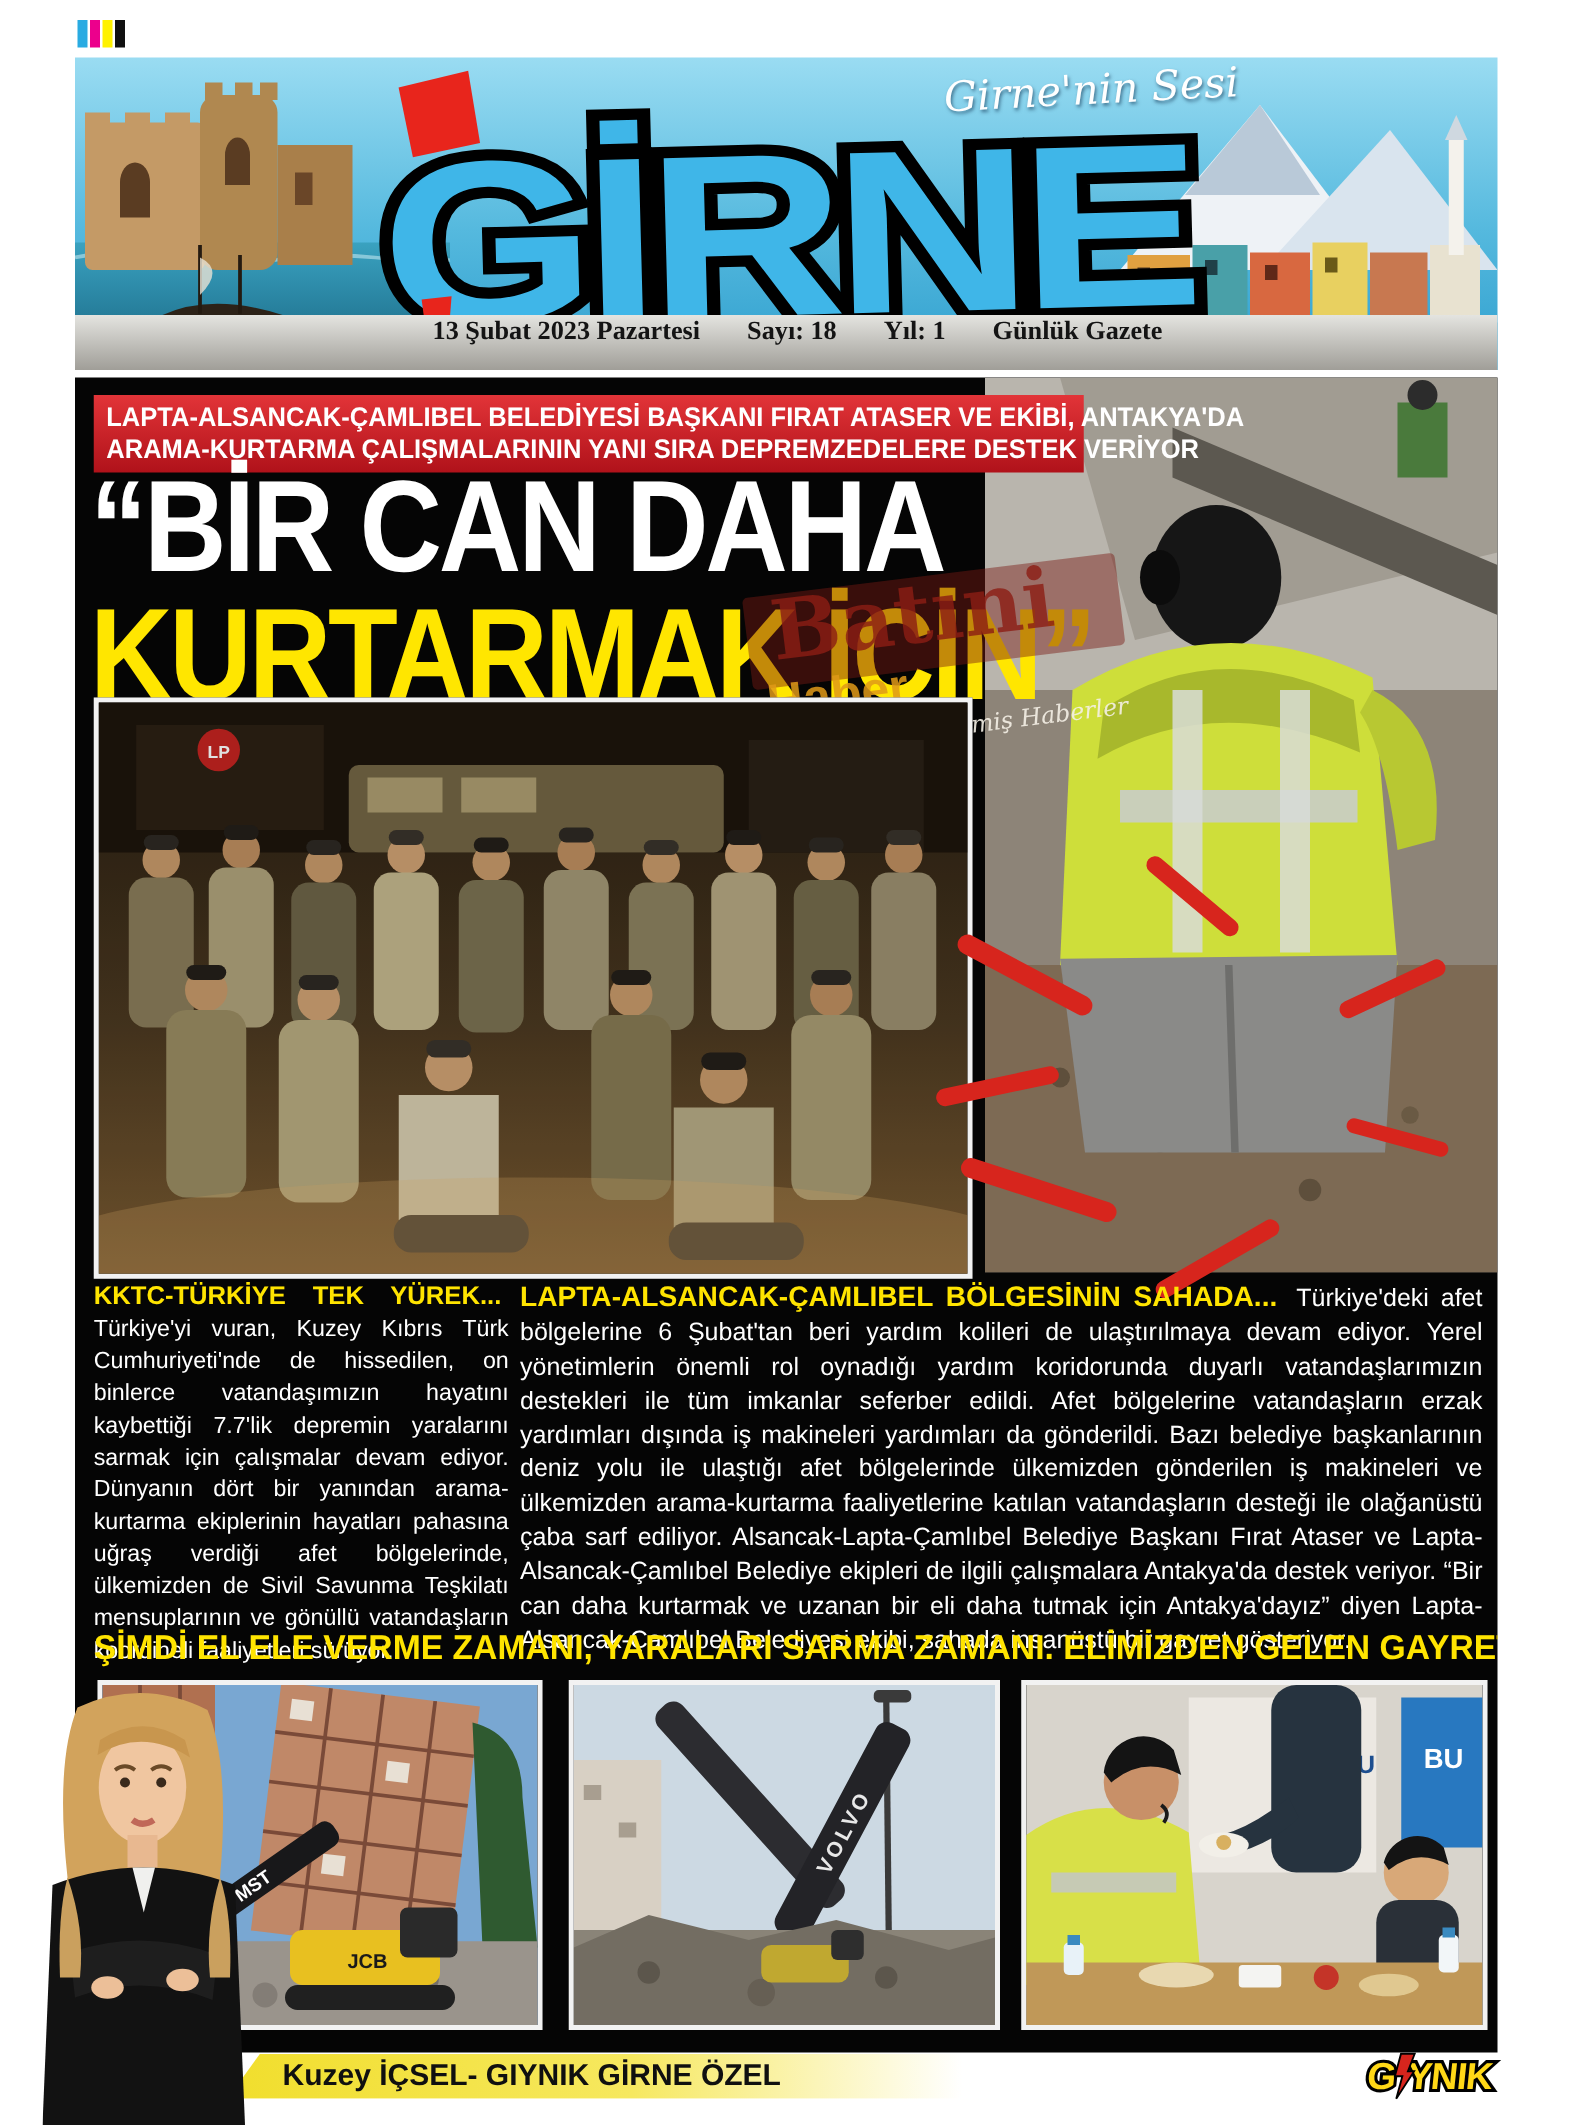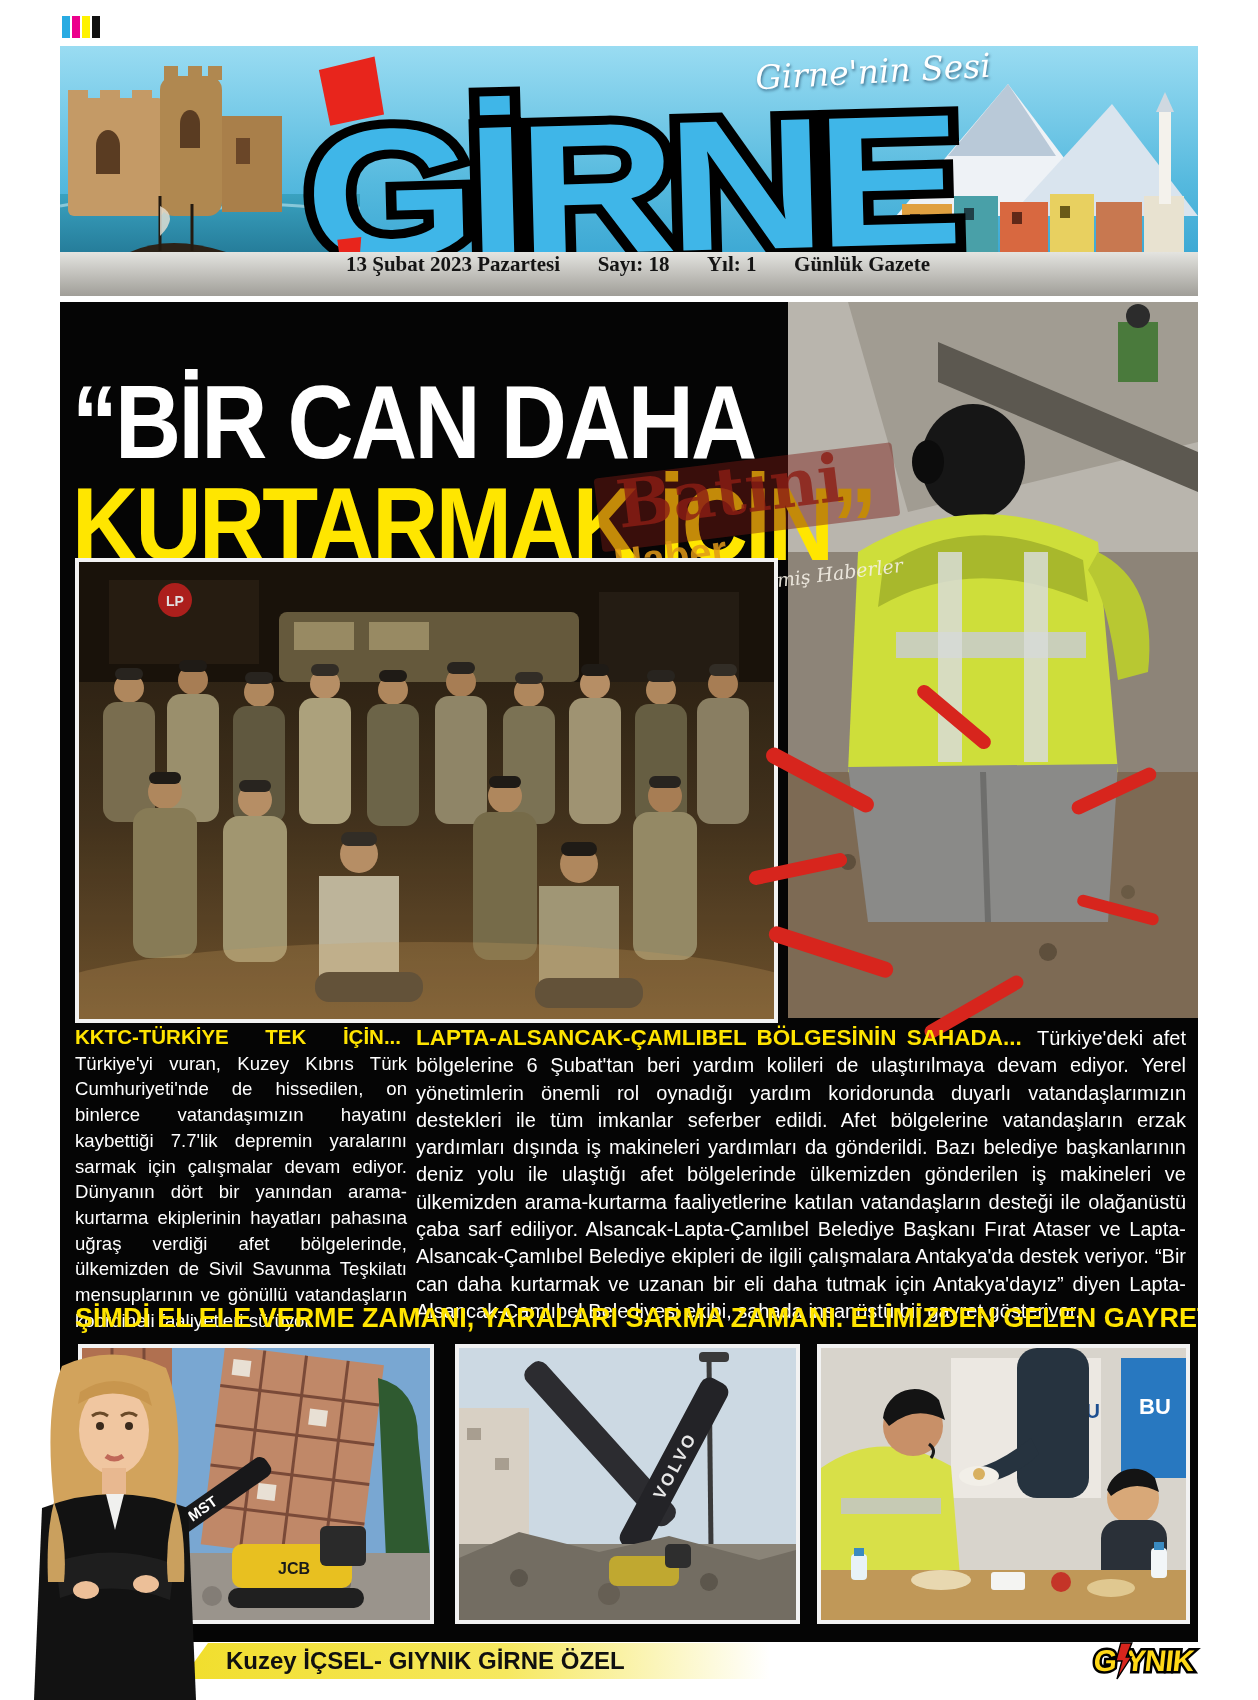--- a/index.html
+++ b/index.html
@@ -186,20 +186,24 @@
         <path d="M95,265 Q185,205 295,258 L300,300 Q185,250 90,305 Z" fill="#a8b82c"></path>
         <rect x="108" y="330" width="190" height="26" fill="#c9cdc9" opacity=".9"></rect>
         <rect x="150" y="250" width="24" height="210" fill="#d8dcd8" opacity=".85"></rect>
         <rect x="236" y="250" width="24" height="210" fill="#d8dcd8" opacity=".85"></rect>
         <path d="M60,465 L330,462 L320,620 L80,620 Z" fill="#8a8a88"></path>
         <path d="M195,470 L200,620" stroke="#6e6e6c" stroke-width="6"></path>
         <path d="M310,250 q60,30 50,120 l-30,8 q-10,-80 -30,-110 z" fill="#b8c832"></path>
       </g>
     </svg>
 
+    <div class="abs kicker">
+      <div>LAPTA-ALSANCAK-ÇAMLIBEL BELEDİYESİ BAŞKANI FIRAT ATASER VE EKİBİ, ANTAKYA'DA</div>
+      <div>ARAMA-KURTARMA ÇALIŞMALARININ YANI SIRA DEPREMZEDELERE DESTEK VERİYOR</div>
+    </div>
 
     <div class="abs hl hl1">“BİR CAN DAHA</div>
     <div class="abs hl hl2">KURTARMAK İÇİN”</div>
 
     <div class="abs wm">
       <div class="abs wm-ribbon"></div>
       <div class="abs wm-b1">Batıni</div>
       <div class="abs wm-b2">Haber</div>
       <div class="abs wm-script">Üstü Örtülmemiş Haberler</div>
     </div>
@@ -319,21 +323,21 @@
     <div class="abs spl" style="left:700px;top:470px;width:120px;height:16px;transform:rotate(28deg)"></div>
     <div class="abs spl" style="left:688px;top:560px;width:100px;height:14px;transform:rotate(-12deg)"></div>
     <div class="abs spl" style="left:706px;top:642px;width:130px;height:16px;transform:rotate(18deg)"></div>
     <div class="abs spl" style="left:1008px;top:482px;width:92px;height:14px;transform:rotate(-25deg)"></div>
     <div class="abs spl" style="left:1016px;top:602px;width:84px;height:12px;transform:rotate(15deg)"></div>
     <div class="abs spl" style="left:848px;top:408px;width:92px;height:14px;transform:rotate(40deg)"></div>
     <div class="abs spl" style="left:858px;top:698px;width:112px;height:14px;transform:rotate(-30deg)"></div>
 
     <div class="abs col col-left">
       <p>
-        <span class="lead">KKTC-TÜRKİYE TEK İÇİN...</span>
+        <span class="lead">KKTC-TÜRKİYE TEK YÜREK...</span>
         <span>Türkiye'yi vuran, Kuzey Kıbrıs Türk Cumhuriyeti'nde de hissedilen, on binlerce vatandaşımızın hayatını kaybettiği 7.7'lik depremin yaralarını sarmak için çalışmalar devam ediyor. Dünyanın dört bir yanından arama-kurtarma ekiplerinin hayatları pahasına uğraş verdiği afet bölgelerinde, ülkemizden de Sivil Savunma Teşkilatı mensuplarının ve gönüllü vatandaşların koordineli faaliyetleri sürüyor.</span>
       </p>
     </div>
     <div class="abs col col-right">
       <p>
         <span class="lead">LAPTA-ALSANCAK-ÇAMLIBEL BÖLGESİNİN SAHADA...</span>
         <span>Türkiye'deki afet bölgelerine 6 Şubat'tan beri yardım kolileri de ulaştırılmaya devam ediyor. Yerel yönetimlerin önemli rol oynadığı yardım koridorunda duyarlı vatandaşlarımızın destekleri ile tüm imkanlar seferber edildi. Afet bölgelerine vatandaşların erzak yardımları dışında iş makineleri yardımları da gönderildi. Bazı belediye başkanlarının deniz yolu ile ulaştığı afet bölgelerinde ülkemizden gönderilen iş makineleri ve ülkemizden arama-kurtarma faaliyetlerine katılan vatandaşların desteği ile olağanüstü çaba sarf ediliyor. Alsancak-Lapta-Çamlıbel Belediye Başkanı Fırat Ataser ve Lapta-Alsancak-Çamlıbel Belediye ekipleri de ilgili çalışmalara Antakya'da destek veriyor. “Bir can daha kurtarmak ve uzanan bir eli daha tutmak için Antakya'dayız” diyen Lapta-Alsancak-Çamlıbel Belediyesi ekibi, sahada insanüstü bir gayret gösteriyor.</span>
       </p>
     </div>
 

